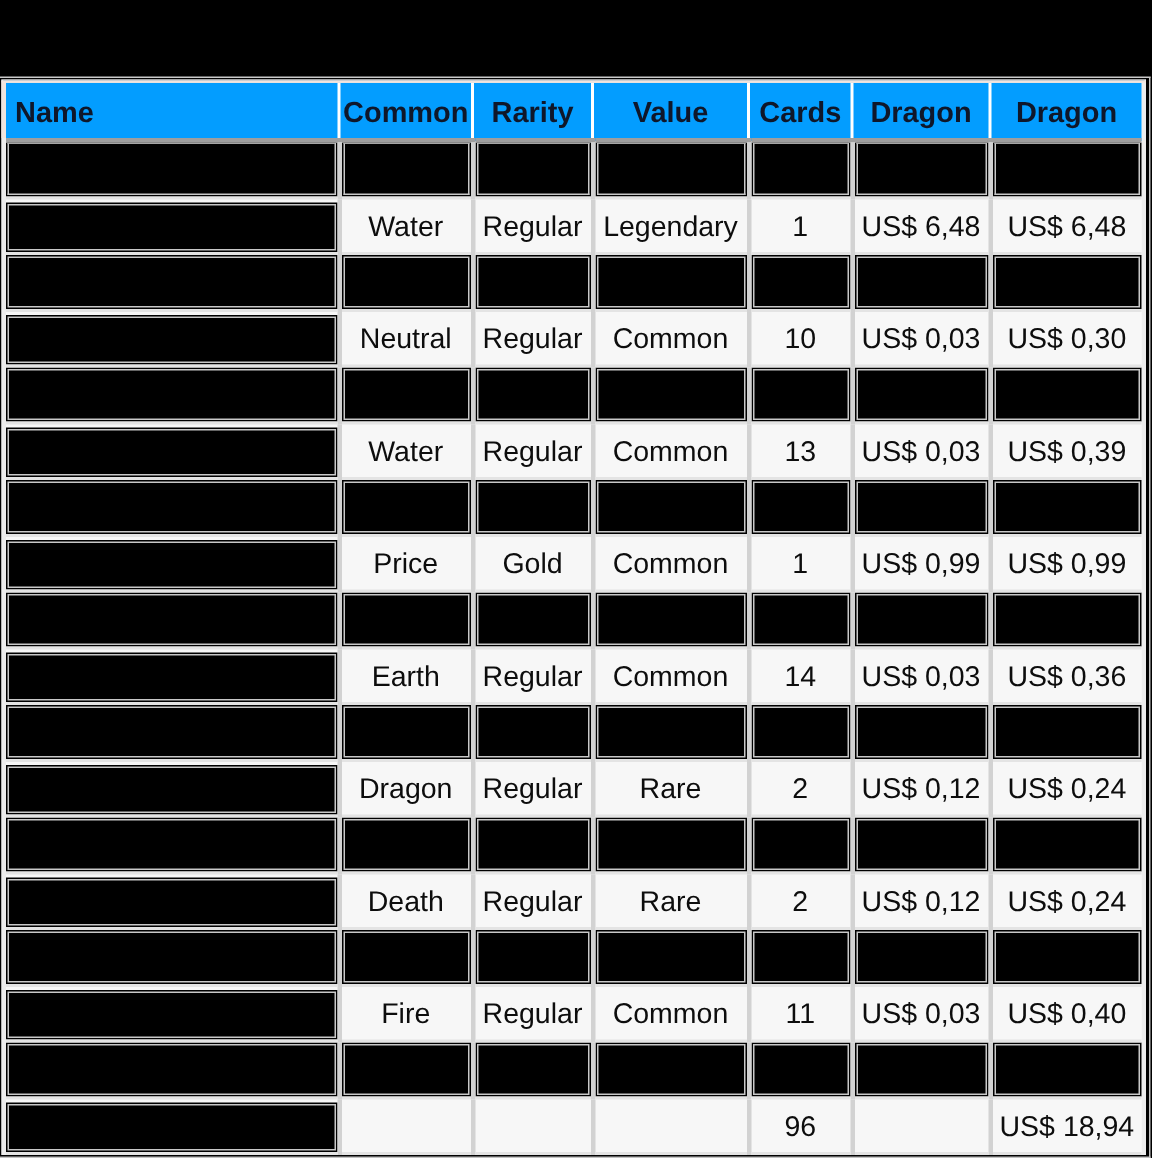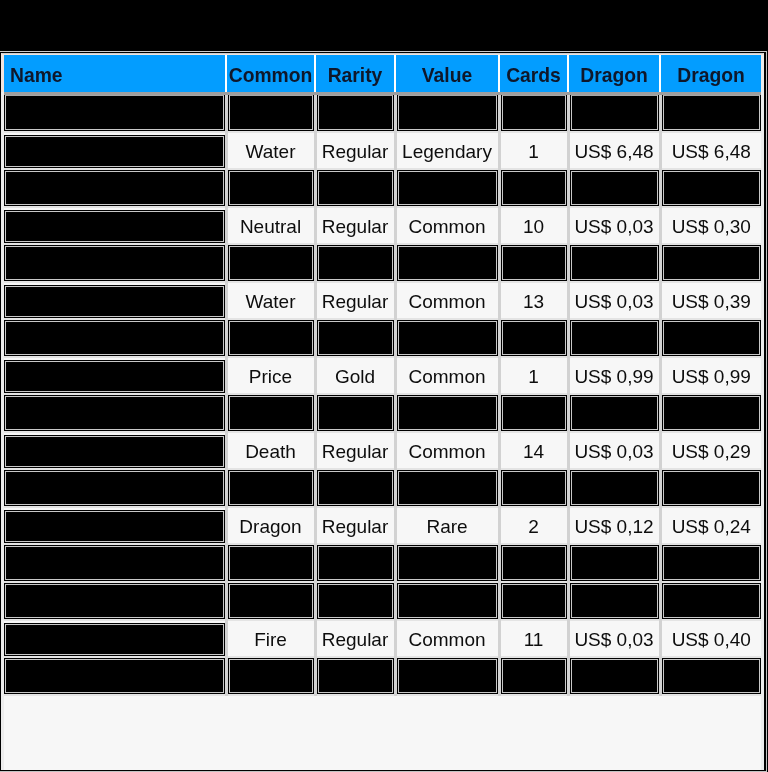--- a/index.html
+++ b/index.html
@@ -307,26 +307,26 @@
                 <i></i>
               </div>
             </td>
           </tr>
           <tr class="txt">
             <td>
               <div class="blackbox">
                 <i></i>
               </div>
             </td>
-            <td>Death</td>
+            <td>Earth</td>
             <td>Regular</td>
             <td>Common</td>
             <td>14</td>
             <td>US$ 0,03</td>
-            <td class="last">US$ 0,29</td>
+            <td class="last">US$ 0,36</td>
           </tr>
           <tr class="redacted">
             <td>
               <div class="blackbox">
                 <i></i>
               </div>
             </td>
             <td>
               <div class="blackbox">
                 <i></i>
@@ -401,20 +401,33 @@
               <div class="blackbox">
                 <i></i>
               </div>
             </td>
             <td class="last">
               <div class="blackbox">
                 <i></i>
               </div>
             </td>
           </tr>
+          <tr class="txt">
+            <td>
+              <div class="blackbox">
+                <i></i>
+              </div>
+            </td>
+            <td>Death</td>
+            <td>Regular</td>
+            <td>Rare</td>
+            <td>2</td>
+            <td>US$ 0,12</td>
+            <td class="last">US$ 0,24</td>
+          </tr>
           <tr class="redacted">
             <td>
               <div class="blackbox">
                 <i></i>
               </div>
             </td>
             <td>
               <div class="blackbox">
                 <i></i>
               </div>
@@ -488,16 +501,29 @@
               <div class="blackbox">
                 <i></i>
               </div>
             </td>
             <td class="last">
               <div class="blackbox">
                 <i></i>
               </div>
             </td>
           </tr>
+          <tr class="txt">
+            <td>
+              <div class="blackbox">
+                <i></i>
+              </div>
+            </td>
+            <td></td>
+            <td></td>
+            <td></td>
+            <td>96</td>
+            <td></td>
+            <td class="last">US$ 18,94</td>
+          </tr>
         </tbody>
   </table>
 </div>
 </div>
 
 </body></html>

